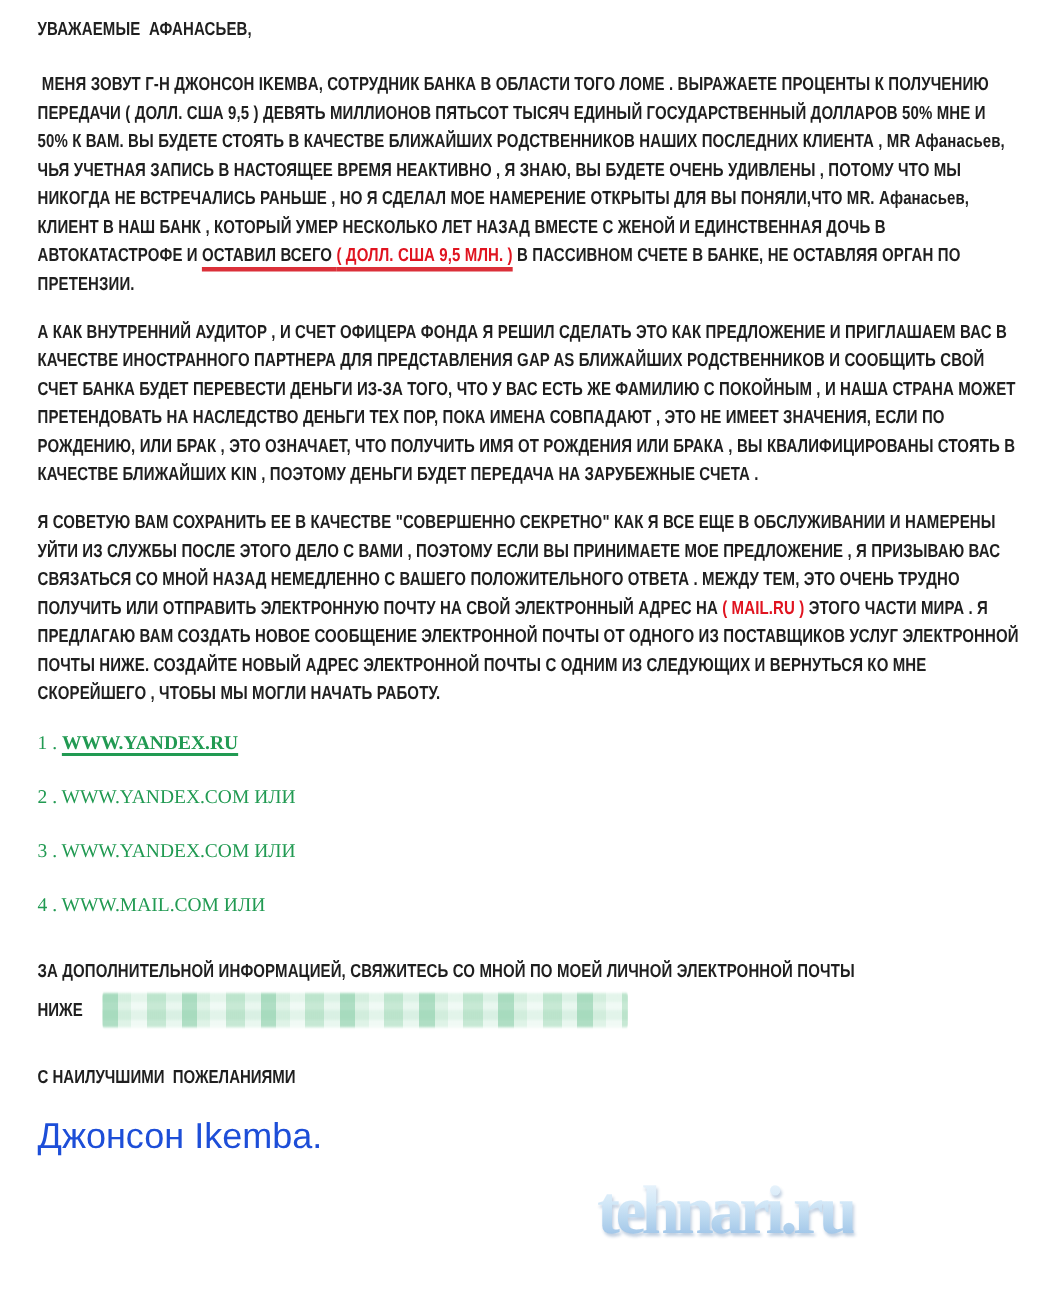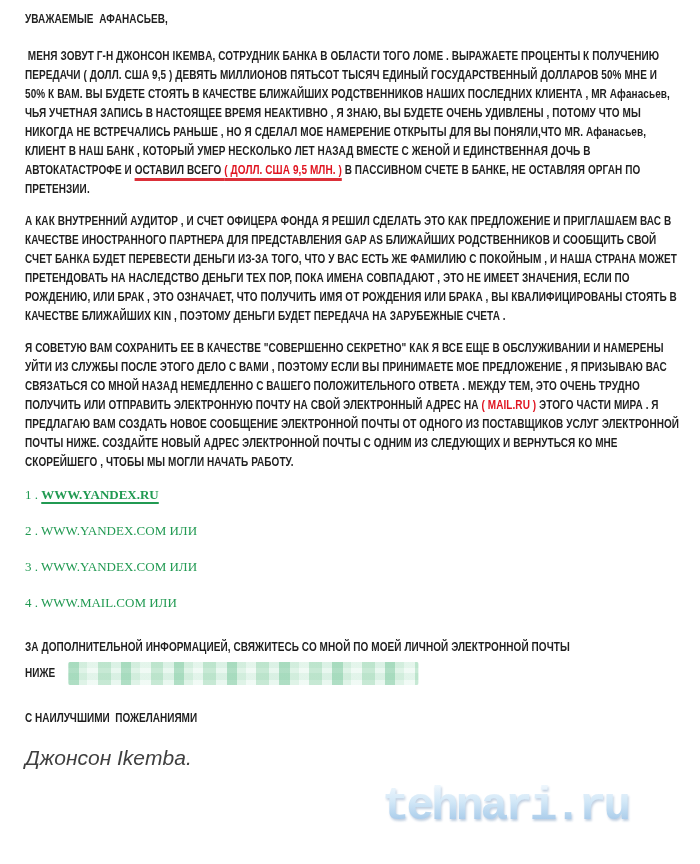--- a/index.html
+++ b/index.html
@@ -76,26 +76,26 @@
     filter:blur(0.6px);
   }
   .closing{
     margin:24px 0 0 0;
     font-weight:bold;font-size:12.5px;line-height:16px;color:#1f1f1f;
     white-space:pre-wrap;
   }
   .signature{
     margin:20px 0 0 0;
     font-weight:normal;
-    font-size:21px;line-height:24px;color:#404040;font-style:italic;
+    font-size:24px;line-height:24px;color:#1d4ed8;
   }
   .watermark{
     position:absolute;
-    left:382px;top:784px;
-    font-family:Liberation Mono, monospace;
+    left:398px;top:784px;
+    font-family:Liberation Serif, serif;
     font-weight:bold;
     font-size:46px;line-height:1;
     letter-spacing:-3px;
     background:linear-gradient(180deg,#f0f8fd 0%,#cfe6f7 40%,#8db9e2 100%);
     -webkit-background-clip:text;
     background-clip:text;
     color:transparent;
     filter:drop-shadow(1px 2px 1px rgba(110,145,185,0.45));
     opacity:0.95;
     user-select:none;

